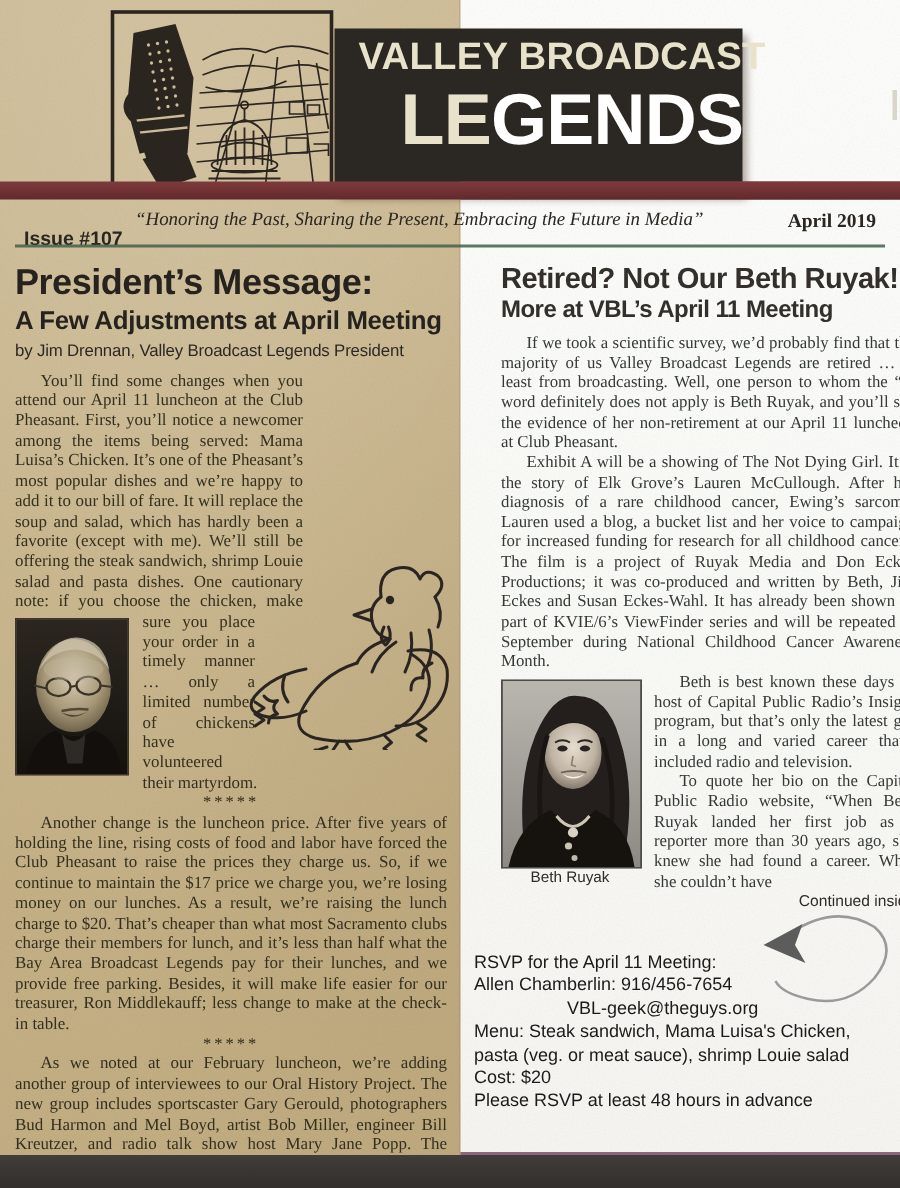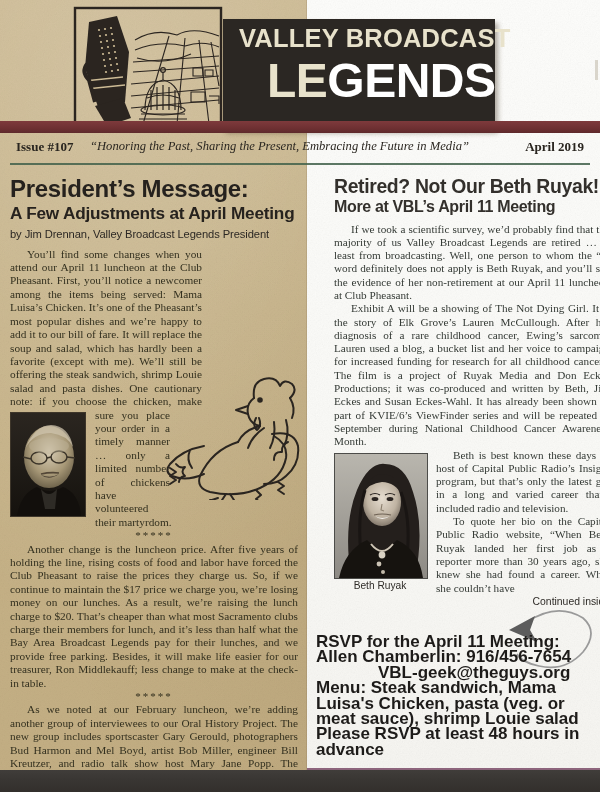--- a/index.html
+++ b/index.html
@@ -58,22 +58,22 @@
   .pure{color:#ffffff;}
   .redbar{
     position:absolute;left:0;top:121px;width:600px;height:12px;
     background:linear-gradient(180deg,#7e3a3c 0%,#6e3032 60%,#5e2a2c 100%);
   }
   .redbar.over-white{left:307px;width:293px;}
 
   
   .issueline{position:absolute;left:0;top:139px;width:600px;height:26px;}
   .issue-no{
-    position:absolute;left:16px;top:0;
-    font-family:Liberation Serif, serif;font-weight:700;font-size:13px;color:#2a2620;
+    position:absolute;left:16px;top:12px;
+    font-family:Liberation Sans, sans-serif;font-weight:700;font-size:13px;color:#2a2620;
   }
   .tagline{
     position:absolute;left:90px;top:0;width:400px;
     font-family:"Liberation Serif",serif;font-style:italic;font-size:12.6px;color:#2a2620;
   }
   .issue-date{
     position:absolute;right:16px;top:0;
     font-family:"Liberation Serif",serif;font-weight:700;font-size:13px;color:#2a2620;
   }
   .greenrule{
@@ -144,22 +144,22 @@
   
   .chicken{
     position:absolute;left:160px;top:372px;width:140px;height:128px;pointer-events:none;
   }
   .chicken svg{display:block;width:100%;height:100%;}
   .sh{float:right;clear:right;height:13.4px;}
 
   
   .rsvp{
     position:absolute;left:316px;top:634px;width:276px;
-    font-family:"Liberation Sans",sans-serif;font-weight:700;
-    font-size:17px;line-height:15.4px;color:#1d1b19;
+    font-family:"Liberation Sans",sans-serif;font-weight:400;
+    font-size:12px;line-height:15.4px;color:#1d1b19;
   }
   .rsvp .email{margin-left:62px;}
   .arrow{position:absolute;left:497px;top:604px;width:100px;height:74px;pointer-events:none;}
   .arrow svg{display:block;width:100%;height:100%;}
 
   
   .speck{position:absolute;right:2px;top:60px;width:3px;height:20px;background:#b9b2a0;opacity:.5;}
 </style>
 </head>
 <body>
@@ -428,18 +428,19 @@
       </g>
       <path d="M38 12 L12 26 L40 38 L33 26 Z" fill="#5c5c5c"></path>
     </svg>
   </div>
 
   <div class="rsvp">
     <div>RSVP for the April 11 Meeting:</div>
     <div>Allen Chamberlin: 916/456-7654</div>
     <div class="email">VBL-geek@theguys.org</div>
     <div>Menu: Steak sandwich, Mama Luisa's Chicken, pasta (veg. or meat sauce), shrimp Louie salad</div>
+    <div>Cost: $20</div>
     <div>Please RSVP at least 48 hours in advance</div>
   </div>
 
   <div class="scanband-edge"></div>
   <div class="scanband"></div>
 </div>
 
 </body></html>

